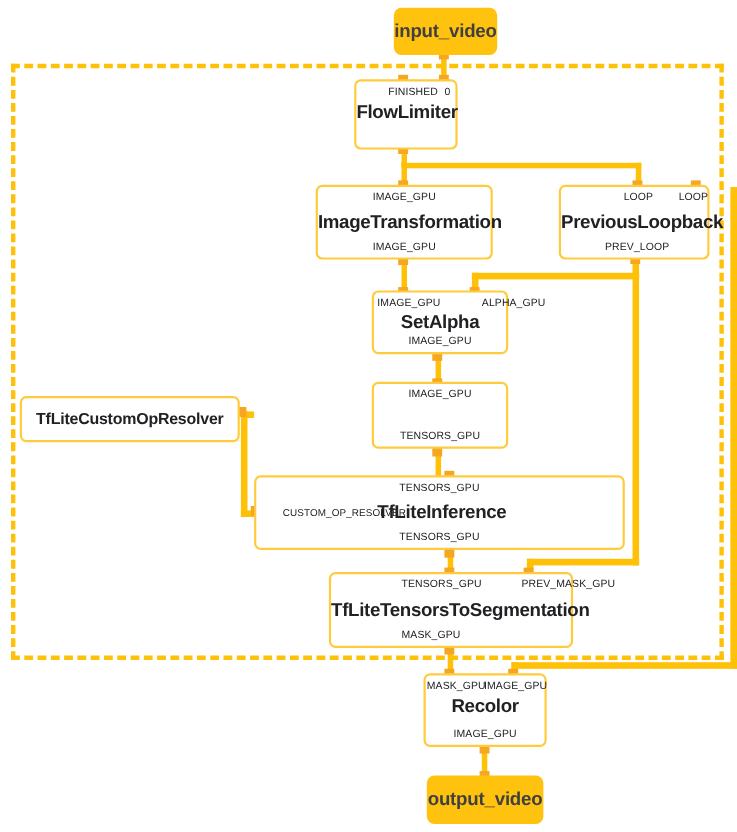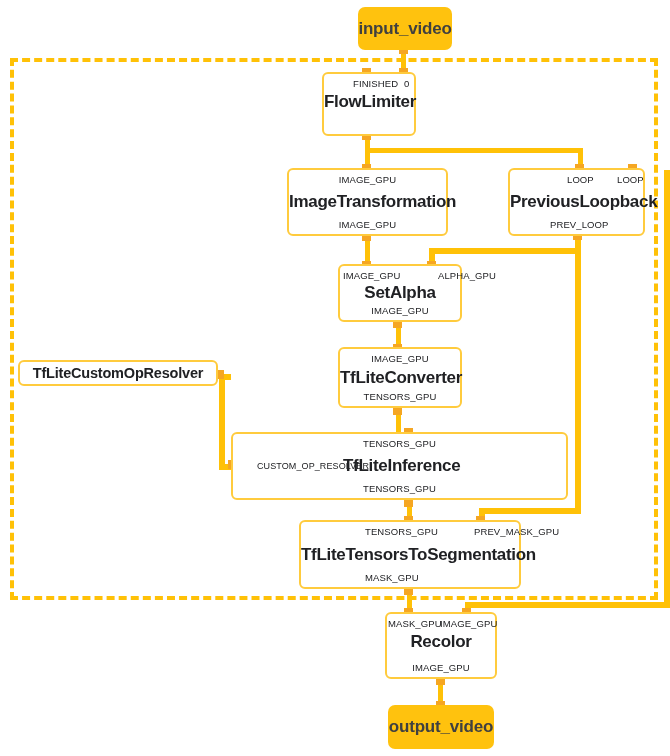--- a/index.html
+++ b/index.html
@@ -198,25 +198,24 @@
 
   <div class="calc-node" style="left:338px;top:264px;width:124px;height:58px;">
     <span class="tag in" style="left:3px;">IMAGE_GPU</span>
     <span class="tag in" style="left:63px;margin-left:35px;">ALPHA_GPU</span>
     <span class="calc-title">SetAlpha</span>
     <span class="tag out" style="left:0;right:0;text-align:center;">IMAGE_GPU</span>
   </div>
 
   <div class="calc-node" style="left:338px;top:347px;width:124px;height:61px;">
     <span class="tag in" style="left:0;right:0;text-align:center;">IMAGE_GPU</span>
-    <span class="calc-title">TfLiteConverter</span>
     <span class="tag out" style="left:0;right:0;text-align:center;">TENSORS_GPU</span>
   </div>
 
-  <div class="side-node" style="left:18px;top:360px;width:200px;height:26px;">TfLiteCustomOpResolver</div>
+  <div class="side-node" style="left:18px;top:360px;width:200px;height:42px;">TfLiteCustomOpResolver</div>
 
   <div class="calc-node side-in" style="left:231px;top:432px;width:337px;height:68px;">
     <span class="tag in" style="left:0;right:0;text-align:center;">TENSORS_GPU</span>
     <span class="tag left-in" style="left:24px;">CUSTOM_OP_RESOLVER</span>
     <span class="calc-title" style="left:110px;right:0;text-align:left;">TfLiteInference</span>
     <span class="tag out" style="left:0;right:0;text-align:center;">TENSORS_GPU</span>
   </div>
 
   <div class="calc-node" style="left:299px;top:520px;width:222px;height:69px;">
     <span class="tag in" style="left:64px;">TENSORS_GPU</span>

